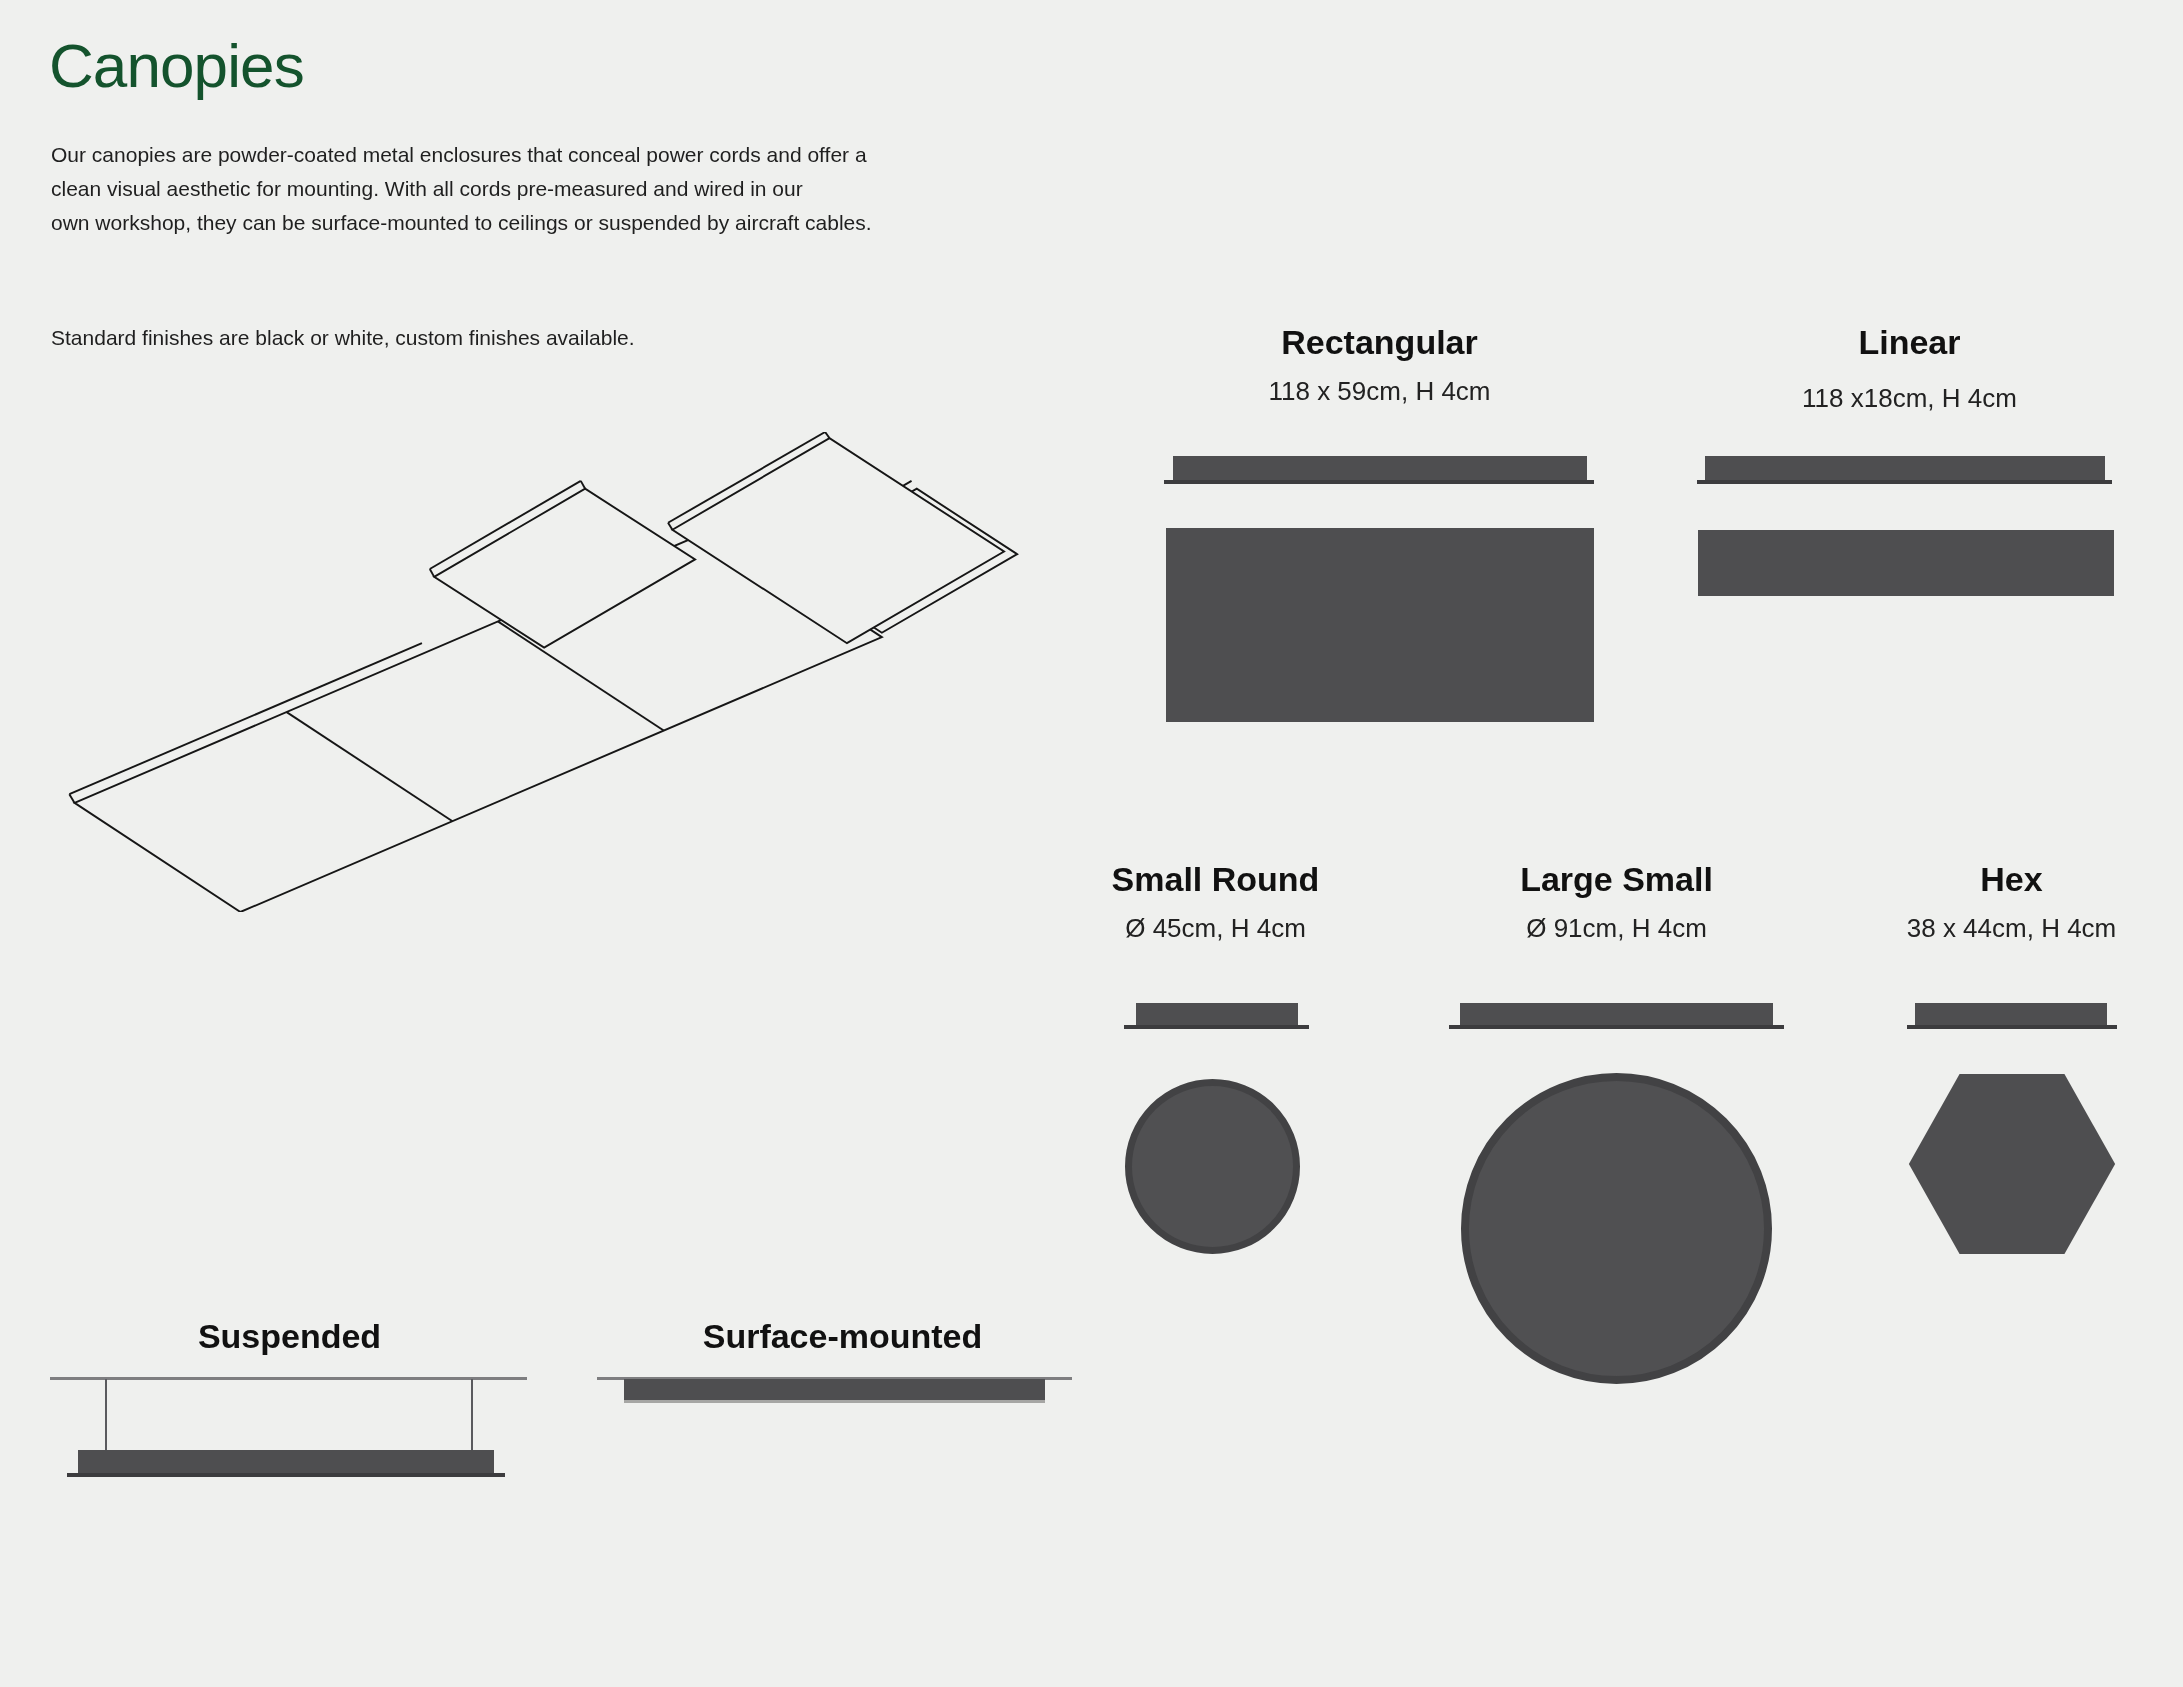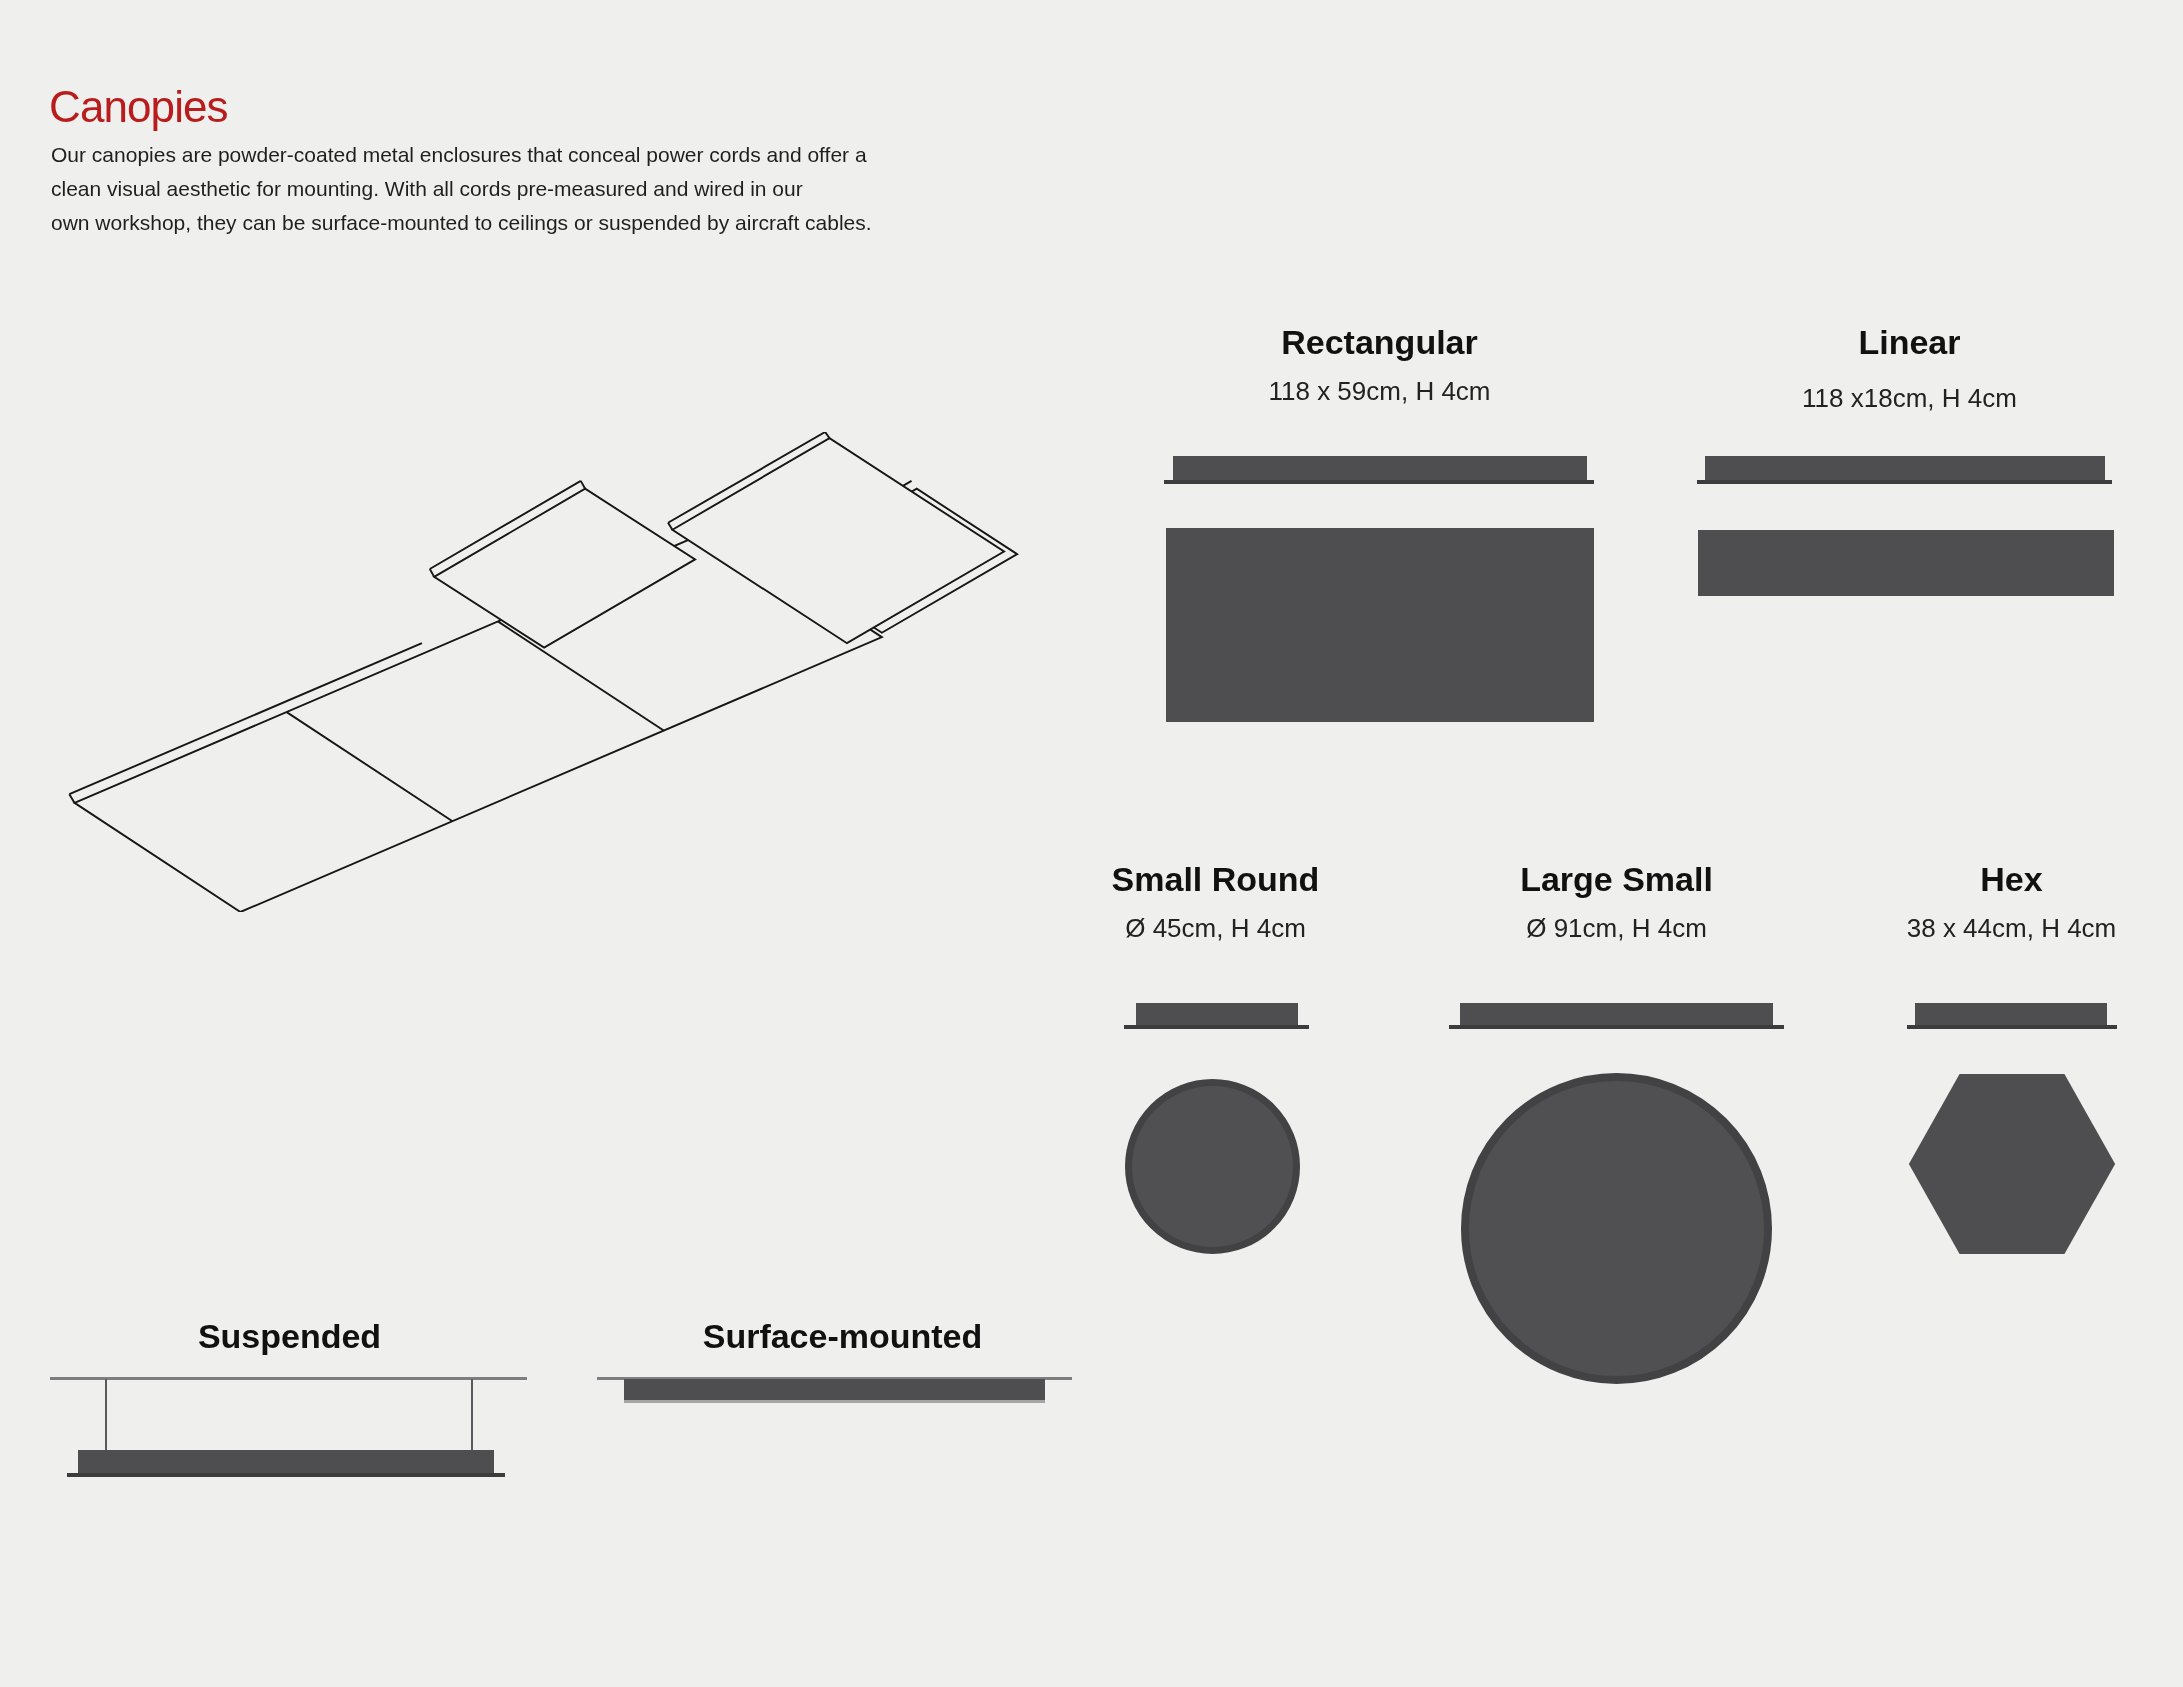--- a/index.html
+++ b/index.html
@@ -1,21 +1,21 @@
 <!DOCTYPE html>
 <html style="font-size:14px"><head>
 <meta charset="utf-8">
 <style>
   html,body{margin:0;padding:0;}
   body{background:#dfe1de;font-family:"Liberation Sans","DejaVu Sans",sans-serif;}
   #page{position:relative;width:2184px;height:1687px;background:#eff0ee;overflow:hidden;
         color:#1c1c1c;}
   .abs{position:absolute;}
-  #title{left:49px;top:31px;font-size:44px;line-height:70px;font-weight:400;
-         letter-spacing:-0.9px;color:#b91c1c;margin-top:41px;}
+  #title{left:49px;top:31px;font-size:62px;line-height:70px;font-weight:400;
+         letter-spacing:-0.9px;color:#14532d;}
   .body-text{font-size:21px;line-height:34px;color:#1f1f1f;white-space:pre-line;}
   #intro{left:51px;top:138px;width:1135px;}
   #finishes{left:51px;top:321px;width:961px;}
   #designs-note{left:309px;top:992px;width:542px;line-height:35px;}
   .col-label{font-size:34px;font-weight:700;color:#111;text-align:center;width:349px;}
   .col-dims{font-size:26px;font-weight:400;color:#222;text-align:center;width:349px;}
   .bar{background:#4e4e50;}
   .bar-underline{background:#3c3c3e;}
   .plan-rect{background:#4e4e50;}
   .circle{border-radius:50%;background:#505052;border:7.9px solid #424244;box-sizing:border-box;}
@@ -26,20 +26,21 @@
 </style>
 </head>
 <body>
 
 <div id="page">
 
   <div class="abs" id="title">Canopies</div>
   <div class="abs body-text" id="intro">Our canopies are powder-coated metal enclosures that conceal power cords and offer a
 clean visual aesthetic for mounting. With all cords pre-measured and wired in our
 own workshop, they can be surface-mounted to ceilings or suspended by aircraft cables.</div>
+  <div class="abs body-text" id="finishes">Standard finishes are black or white, custom finishes available.</div>
 
   <div class="abs" style="left:61px;top:432px;width:961px;height:480px;">
     <svg width="961" height="480" viewBox="0 0 1100 550" fill="none" stroke="#161616" stroke-width="2.2" stroke-linejoin="miter">
 
       <g>
         <polygon points="15,425 750,110 940,235 205,550" fill="#eff0ee"></polygon>
         <line x1="258" y1="321" x2="448" y2="446"></line>
         <line x1="500" y1="217" x2="690" y2="342"></line>
         <line x1="9" y1="415" x2="413" y2="242"></line>
         <line x1="15" y1="425" x2="9" y2="415"></line>

